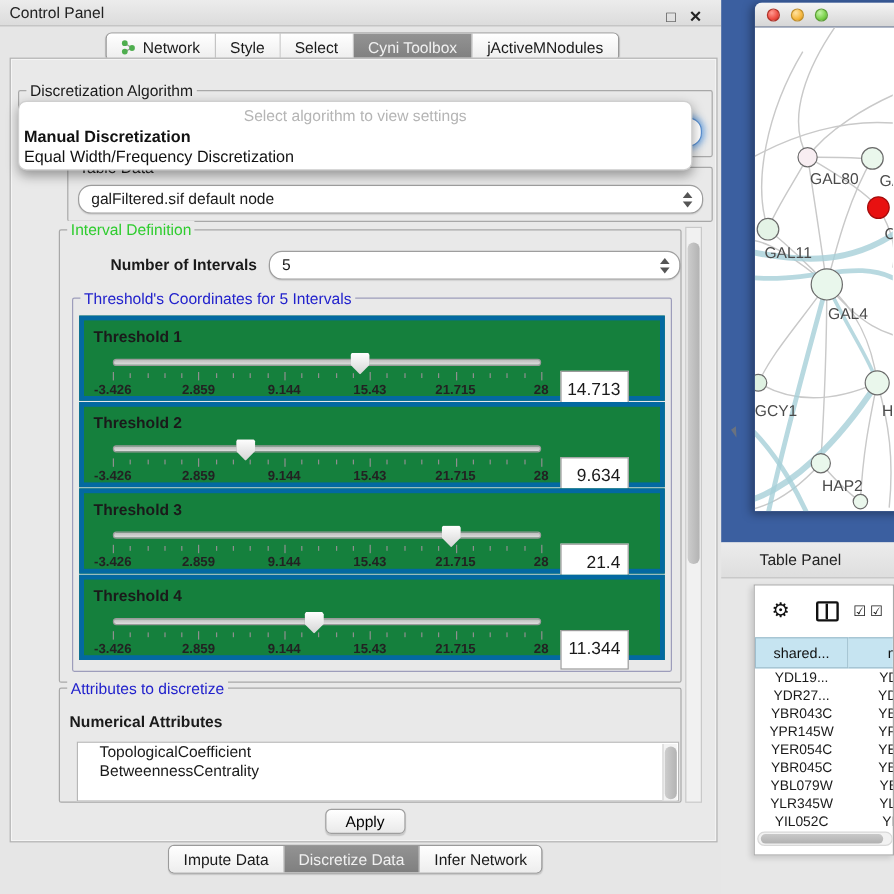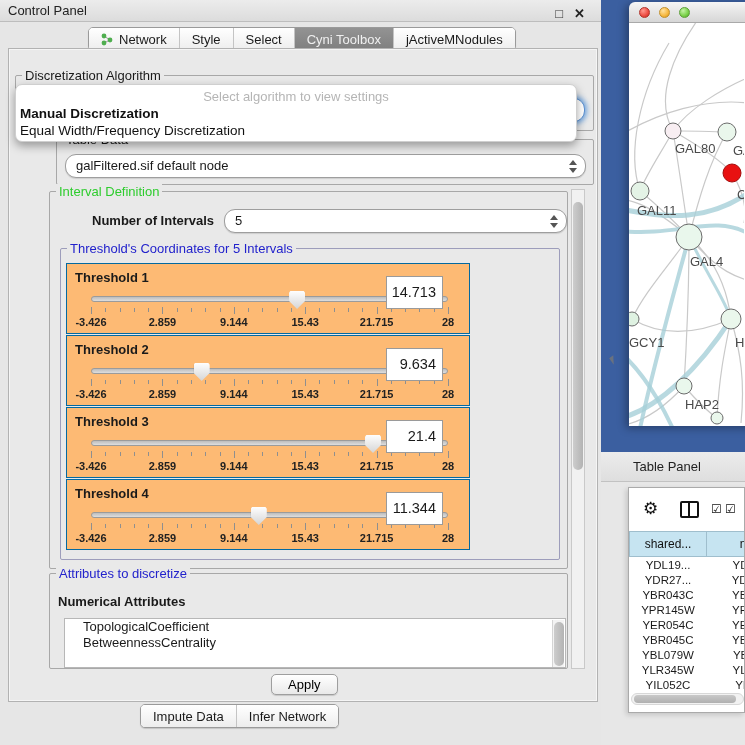--- a/index.html
+++ b/index.html
@@ -50,36 +50,36 @@
   #alg-popup .ph { text-align:center; color:#b5b5b5; font-size:13px; padding-top:4px; height:20px; }
   #alg-popup .opt { font-size:13.5px; padding:0 4px; height:17px; line-height:17px; color:#111; }
   #alg-popup .opt.b { font-weight:bold; }
 
   
   .vscroll-track { position:absolute; background:#f1f1f1; border:1px solid #c9c9c9; }
   .vscroll-thumb { position:absolute; left:1px; width:10px; border-radius:6px;
     background:linear-gradient(90deg,#cdcdcd,#b3b3b3); }
 
   
-  .t-panel { position:relative; width:404px; height:71px; margin-bottom:1px;
-    border:1px solid #0369a1; background:#fdba74; }
+  .t-panel { position:relative; width:488px; height:71px; margin-bottom:1px;
+    border:4px solid #0369a1; background:#15803d; }
   .t-label { position:absolute; left:8px; top:6px; font-size:13px; font-weight:bold; }
   .t-slider { position:absolute; left:24px; top:30px; width:358px; height:38px; }
   .t-track { position:absolute; left:0; top:2px; width:357px; height:6px;
     background:linear-gradient(#bdbdbd,#dedede); border:1px solid #9b9b9b; border-radius:4px; }
   .t-thumb { position:absolute; top:-3px; width:16px; height:18px;
     background:linear-gradient(#fefefe,#d5d5d5);
     clip-path:polygon(8% 0,92% 0,100% 10%,100% 55%,50% 100%,0 55%,0 10%);
     filter:drop-shadow(0 0 1px #777); }
   .tick { position:absolute; width:1px; background:#8f8f8f; }
   .tick.minor { top:14px; height:4px; }
   .tick.major { top:13px; height:7px; }
   .t-scale { position:absolute; top:22px; left:0; width:357px; height:14px; }
   .t-scale span { position:absolute; transform:translateX(-50%); font-size:11px; font-weight:bold; color:#222; }
-  .t-value { position:absolute; right:26px; top:12px; width:57px; height:33px; background:#fff;
+  .t-value { position:absolute; right:26px; top:42px; width:57px; height:33px; background:#fff;
     border:1px solid #9a9a9a; font-size:14.5px; line-height:31px; text-align:right; padding-right:6px; }
 
   
   #attr-list { position:absolute; left:14px; top:44px; width:502px; height:50px; background:#fff;
     border:1px solid #b7b7b7; overflow:hidden; font-size:13px; }
   #attr-list .item { padding:0 0 0 18px; height:16px; line-height:16px; }
   #attr-scroll { position:absolute; right:1px; top:1px; width:12px; height:48px; background:#f3f3f3; border-left:1px solid #d5d5d5; }
   #attr-scroll .vscroll-thumb { top:2px; height:44px; }
 
   .push-btn { position:absolute; height:21px; background:linear-gradient(#ffffff,#e9e9e9);
@@ -397,20 +397,23 @@
         </div>
       </div>
     </div>
 
     <button class="push-btn" style="left:262px; top:625px;">Apply</button>
   </div>
 
   <div class="seg-group" id="bottom-tabs" style="left:140px; top:704px;">
     <div class="seg">
         <span>Impute Data</span>
+      </div>
+    <div class="seg sel">
+        <span>Discretize Data</span>
       </div>
     <div class="seg">
         <span>Infer Network</span>
       </div>
   </div>
 </div>
 
 <div id="right-side">
   <div id="desktop">
     <div id="net-frame">

